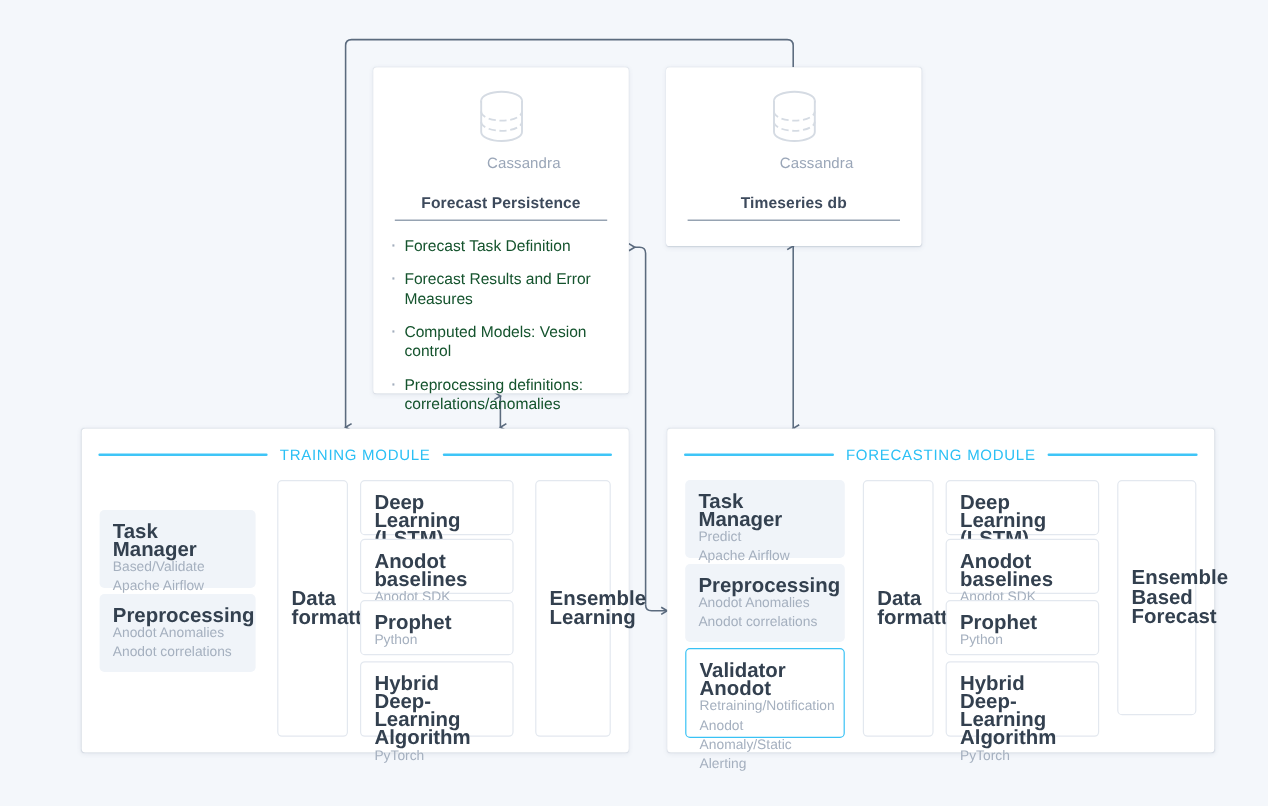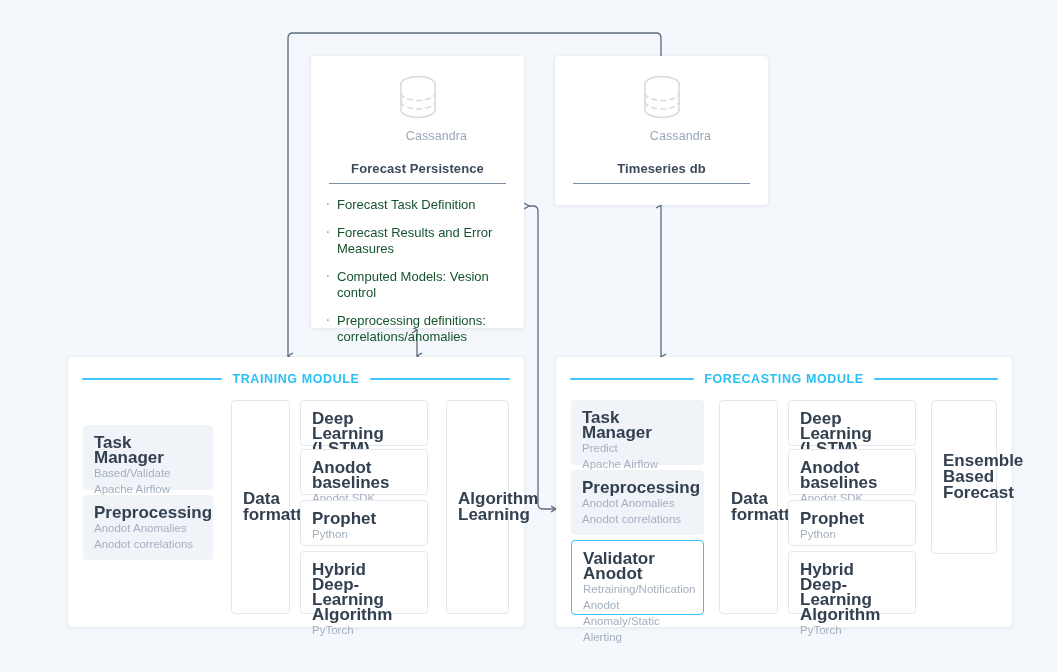--- a/index.html
+++ b/index.html
@@ -82,21 +82,21 @@
   }
   .module-head .hline {
     flex: 1 1 auto;
     height: 2px;
     background: #3fc5f7;
     border-radius: 1px;
   }
   .module-head .htitle {
     flex: 0 0 auto;
     font-size: 12.5px;
-    font-weight: bold;
+    font-weight: normal;
     color: #2bc0f5;
     letter-spacing: .6px;
     white-space: nowrap;
   }
 
   
   .blk {
     position: absolute;
     box-sizing: border-box;
     border-radius: 4px;
@@ -243,21 +243,21 @@
     <div class="blk blk-outline pad" style="left:232px; top:143px; width:128px; height:46px;">
       <div class="t1">Prophet</div>
       <div class="t2">Python</div>
     </div>
     <div class="blk blk-outline pad" style="left:232px; top:194px; width:128px; height:63px;">
       <div class="t1">Hybrid Deep-Learning Algorithm</div>
       <div class="t2">PyTorch</div>
     </div>
 
     <div class="blk blk-outline center" style="left:378px; top:43px; width:63px; height:214px;">
-      <div class="t1">Algorithm Learning</div>
+      <div class="t1">Ensemble Learning</div>
     </div>
   </div>
 
   <div class="card module" style="left:556px; top:357px; width:456px; height:270px;">
     <div class="module-head">
       <div class="hline"></div>
       <div class="htitle">FORECASTING MODULE</div>
       <div class="hline"></div>
     </div>
 
@@ -292,18 +292,18 @@
     </div>
     <div class="blk blk-outline pad" style="left:232px; top:143px; width:128px; height:46px;">
       <div class="t1">Prophet</div>
       <div class="t2">Python</div>
     </div>
     <div class="blk blk-outline pad" style="left:232px; top:194px; width:128px; height:63px;">
       <div class="t1">Hybrid Deep-Learning Algorithm</div>
       <div class="t2">PyTorch</div>
     </div>
 
-    <div class="blk blk-outline center" style="left:375px; top:43px; width:66px; height:154px;">
+    <div class="blk blk-outline center" style="left:375px; top:43px; width:66px; height:196px;">
       <div class="t1">Ensemble Based Forecast</div>
     </div>
   </div>
 
 </div>
 
 </body></html>

